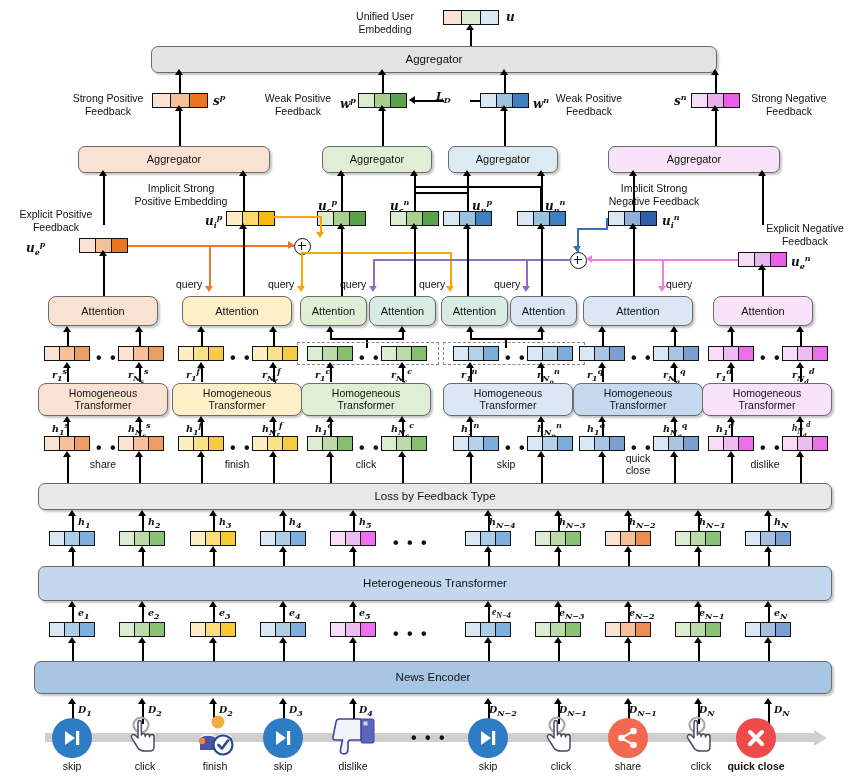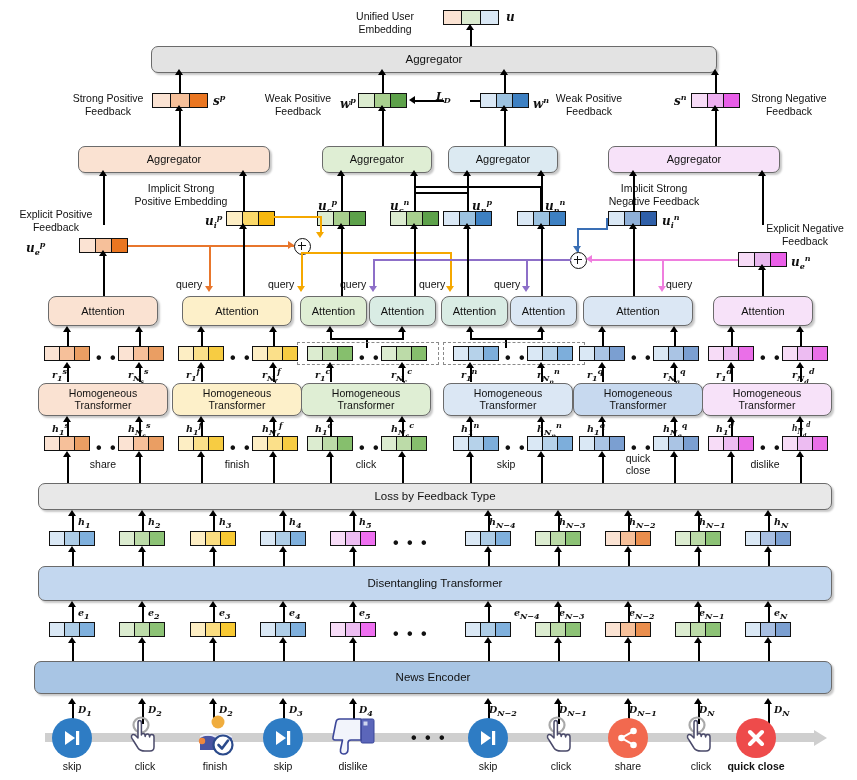--- a/index.html
+++ b/index.html
@@ -737,21 +737,21 @@
   <div class="vln abs" style="left:558px;top:550px;height:16px;"></div>
     <div class="ar-up" style="left:553.7px;top:546px;"></div>
   <div class="vln abs" style="left:628px;top:550px;height:16px;"></div>
     <div class="ar-up" style="left:623.7px;top:546px;"></div>
   <div class="vln abs" style="left:698px;top:550px;height:16px;"></div>
     <div class="ar-up" style="left:693.7px;top:546px;"></div>
   <div class="vln abs" style="left:768px;top:550px;height:16px;"></div>
     <div class="ar-up" style="left:763.7px;top:546px;"></div>
 
   <div class="modbox wide" style="left:38px;top:566px;width:794px;height:35px;background:#c3d7ef;">
-    <span>Disentangling Transformer</span>
+    <span>Heterogeneous Transformer</span>
   </div>
 
   <div class="vln abs" style="left:72px;top:605px;height:17px;"></div>
     <div class="ar-up" style="left:67.7px;top:601px;"></div>
   <div class="vln abs" style="left:142px;top:605px;height:17px;"></div>
     <div class="ar-up" style="left:137.7px;top:601px;"></div>
   <div class="vln abs" style="left:213px;top:605px;height:17px;"></div>
     <div class="ar-up" style="left:208.7px;top:601px;"></div>
   <div class="vln abs" style="left:283px;top:605px;height:17px;"></div>
     <div class="ar-up" style="left:278.7px;top:601px;"></div>
@@ -766,21 +766,21 @@
   <div class="vln abs" style="left:698px;top:605px;height:17px;"></div>
     <div class="ar-up" style="left:693.7px;top:601px;"></div>
   <div class="vln abs" style="left:768px;top:605px;height:17px;"></div>
     <div class="ar-up" style="left:763.7px;top:601px;"></div>
 
   <div class="math small" style="left:78px;top:607px;">e<sub>1</sub></div>
   <div class="math small" style="left:148px;top:607px;">e<sub>2</sub></div>
   <div class="math small" style="left:219px;top:607px;">e<sub>3</sub></div>
   <div class="math small" style="left:289px;top:607px;">e<sub>4</sub></div>
   <div class="math small" style="left:359px;top:607px;">e<sub>5</sub></div>
-  <div class="math small" style="left:514px;top:607px;">e<sub>N−4</sub></div>
+  <div class="math small" style="left:492px;top:607px;font-family:Liberation Serif, serif;">e<sub>N−4</sub></div>
   <div class="math small" style="left:559px;top:607px;">e<sub>N−3</sub></div>
   <div class="math small" style="left:629px;top:607px;">e<sub>N−2</sub></div>
   <div class="math small" style="left:699px;top:607px;">e<sub>N−1</sub></div>
   <div class="math small" style="left:774px;top:607px;">e<sub>N</sub></div>
 
   <div class="vec" style="left:49px;top:622px;width:46px;height:15px;">
       <i style="width:33.33%;background:#dae8f5"></i>
       <i style="width:33.33%;background:#aecde7"></i>
       <i style="width:33.33%;background:#7fb0dd"></i>
     </div>

